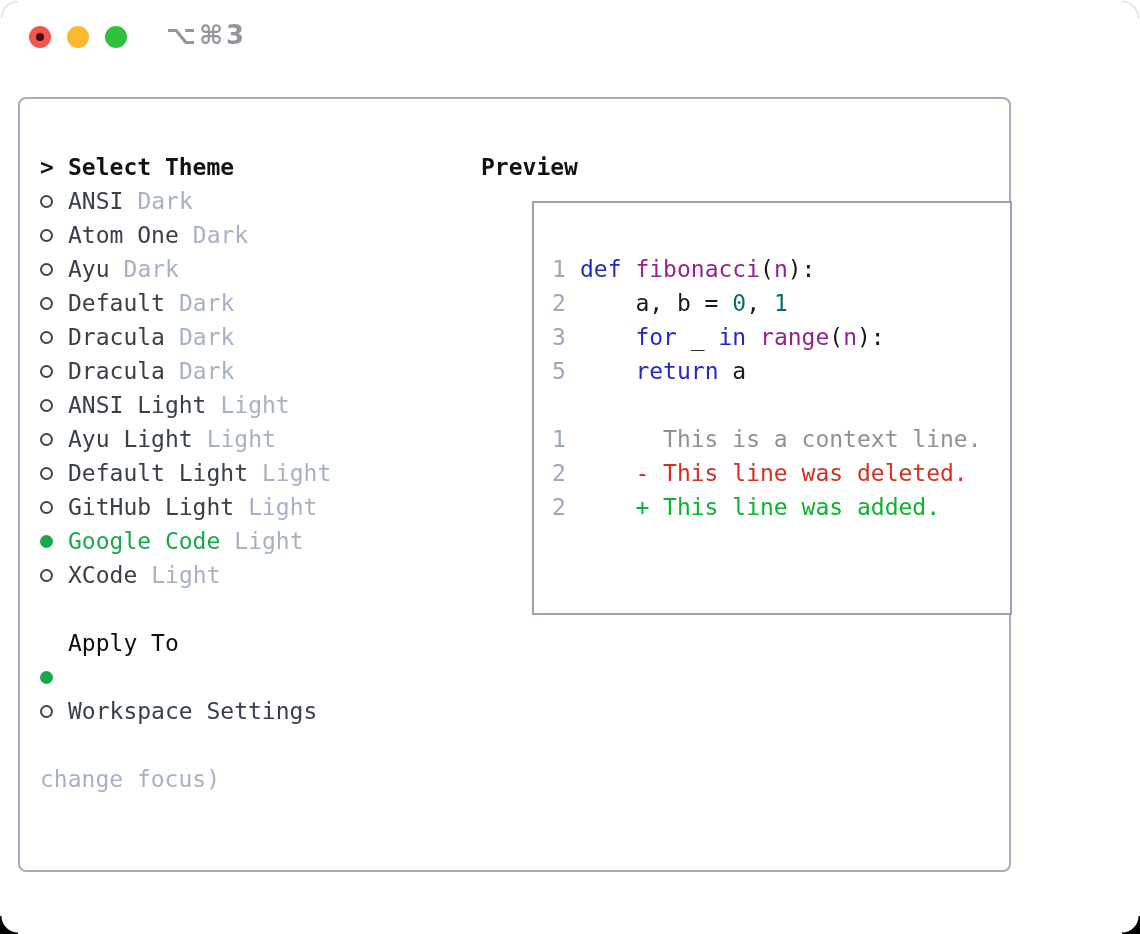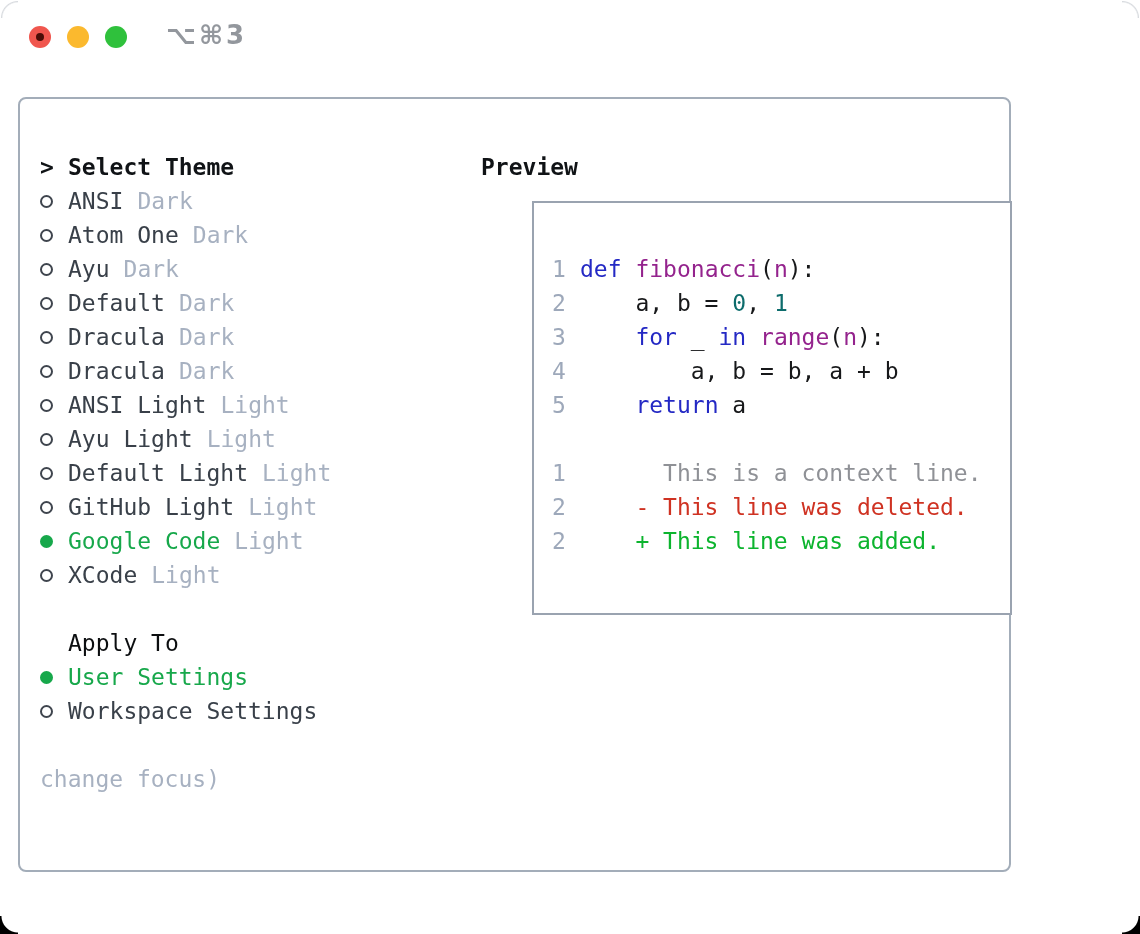--- a/index.html
+++ b/index.html
@@ -126,42 +126,41 @@
       </div>
 
     <div class="blank-row"></div>
 
     <div class="row section-title">
       <span>Apply To</span>
     </div>
 
     <div id="apply-list">
         <div class="row option selected">
-    <span class="marker"><span class="radio"></span></span><span class="tname">User Settings</span>
+    <span class="marker"><span class="radio"></span></span>
   </div>
         <div class="row option">
     <span class="marker"><span class="radio"></span></span><span class="tname">Workspace Settings</span>
   </div>
       </div>
 
     <div class="blank-row"></div>
 
     <div class="hint">
       <div class="row">change focus)</div>
     </div>
   </div>
 
   <div class="preview-title">Preview</div>
 
   <div class="preview-box">
     <div id="code-lines">
         <div class="line"><span class="ln">1</span><span class="tok-kwd">def</span><span class="tok-pln"> </span><span class="tok-fn">fibonacci</span><span class="tok-pln">(</span><span class="tok-fn">n</span><span class="tok-pln">):</span></div>
         <div class="line"><span class="ln">2</span><span class="tok-pln">    a, b = </span><span class="tok-lit">0</span><span class="tok-pln">, </span><span class="tok-lit">1</span></div>
         <div class="line"><span class="ln">3</span><span class="tok-pln">    </span><span class="tok-kwd">for</span><span class="tok-pln"> _ </span><span class="tok-kwd">in</span><span class="tok-pln"> </span><span class="tok-fn">range</span><span class="tok-pln">(</span><span class="tok-fn">n</span><span class="tok-pln">):</span></div>
-        <div class="line"><span class="ln">4</span><span class="tok-pln">        a, b = b, a + b</span></div>
         <div class="line"><span class="ln">5</span><span class="tok-pln">    </span><span class="tok-kwd">return</span><span class="tok-pln"> a</span></div>
       </div>
     <div class="line"></div>
     <div id="diff-lines">
         <div class="line"><span class="ln">1</span><span class="dtext context">      This is a context line.</span></div>
         <div class="line"><span class="ln">2</span><span class="dtext deleted">    - This line was deleted.</span></div>
         <div class="line"><span class="ln">2</span><span class="dtext added">    + This line was added.</span></div>
       </div>
   </div>
 

